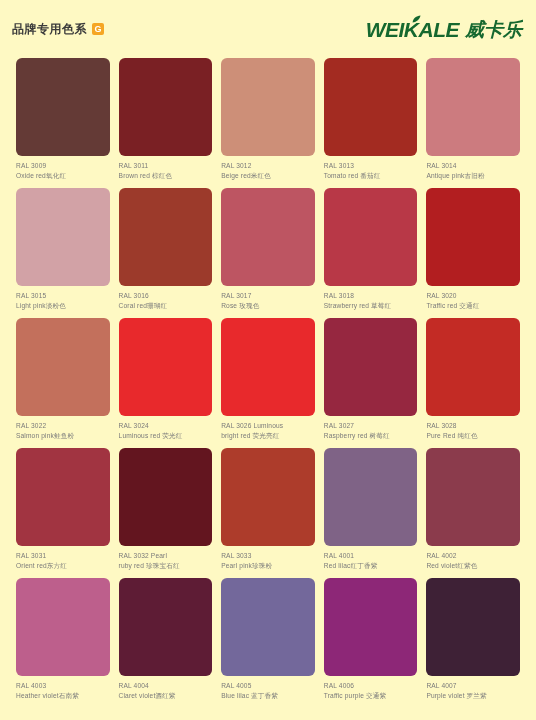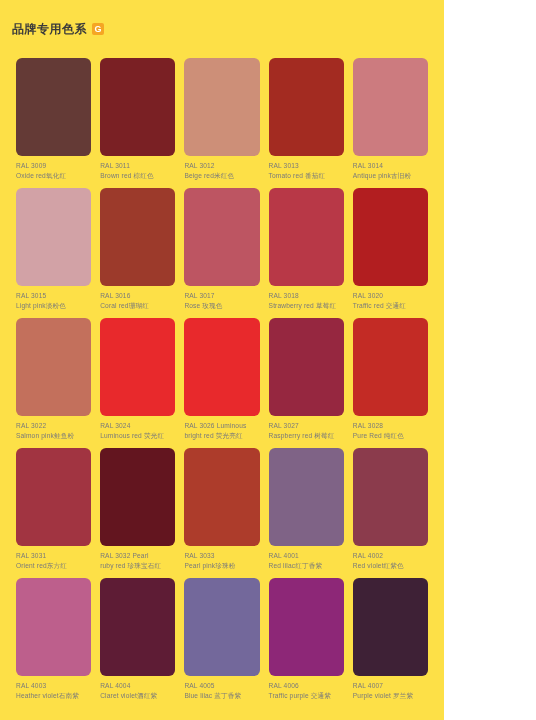--- a/index.html
+++ b/index.html
@@ -8,23 +8,23 @@
   }
   body {
     width: 536px;
     height: 720px;
     background: #ffffff;
     font-family: "Liberation Sans", "DejaVu Sans", sans-serif;
     overflow: hidden;
   }
   .page {
     position: relative;
-    width: 444px;
+    width: 536px;
     height: 720px;
-    background: #fde047;
+    background: #fef9c3;
     box-sizing: border-box;
   }
 
   
   .header {
     position: relative;
     height: 58px;
     display: flex;
     align-items: center;
     justify-content: space-between;
@@ -130,20 +130,26 @@
 </head>
 <body>
 
 <div class="page">
 
   <div class="header">
     <div class="header-left">
       <span class="header-title">品牌专用色系</span>
       <span class="badge-g">G</span>
     </div>
+    <div class="logo">
+      <span class="logo-latin">WEIKALE<svg class="logo-leaf" viewBox="0 0 9 11">
+          <path d="M8.5 0.5 C4.5 0.8 0.8 3.5 0.6 7.5 C3.8 7.2 7.8 4.8 8.5 0.5 Z" fill="#15682f"></path>
+        </svg></span>
+      <span class="logo-cn">威卡乐</span>
+    </div>
   </div>
 
   <div class="swatch-grid" id="swatch-grid">
       <div class="swatch-cell">
         <div class="swatch-chip" style="background: rgb(100, 58, 54);"></div>
         <div class="swatch-caption">
           <span class="swatch-code">RAL 3009</span>
           <span class="swatch-name">Oxide red氧化红</span>
         </div>
       </div>

